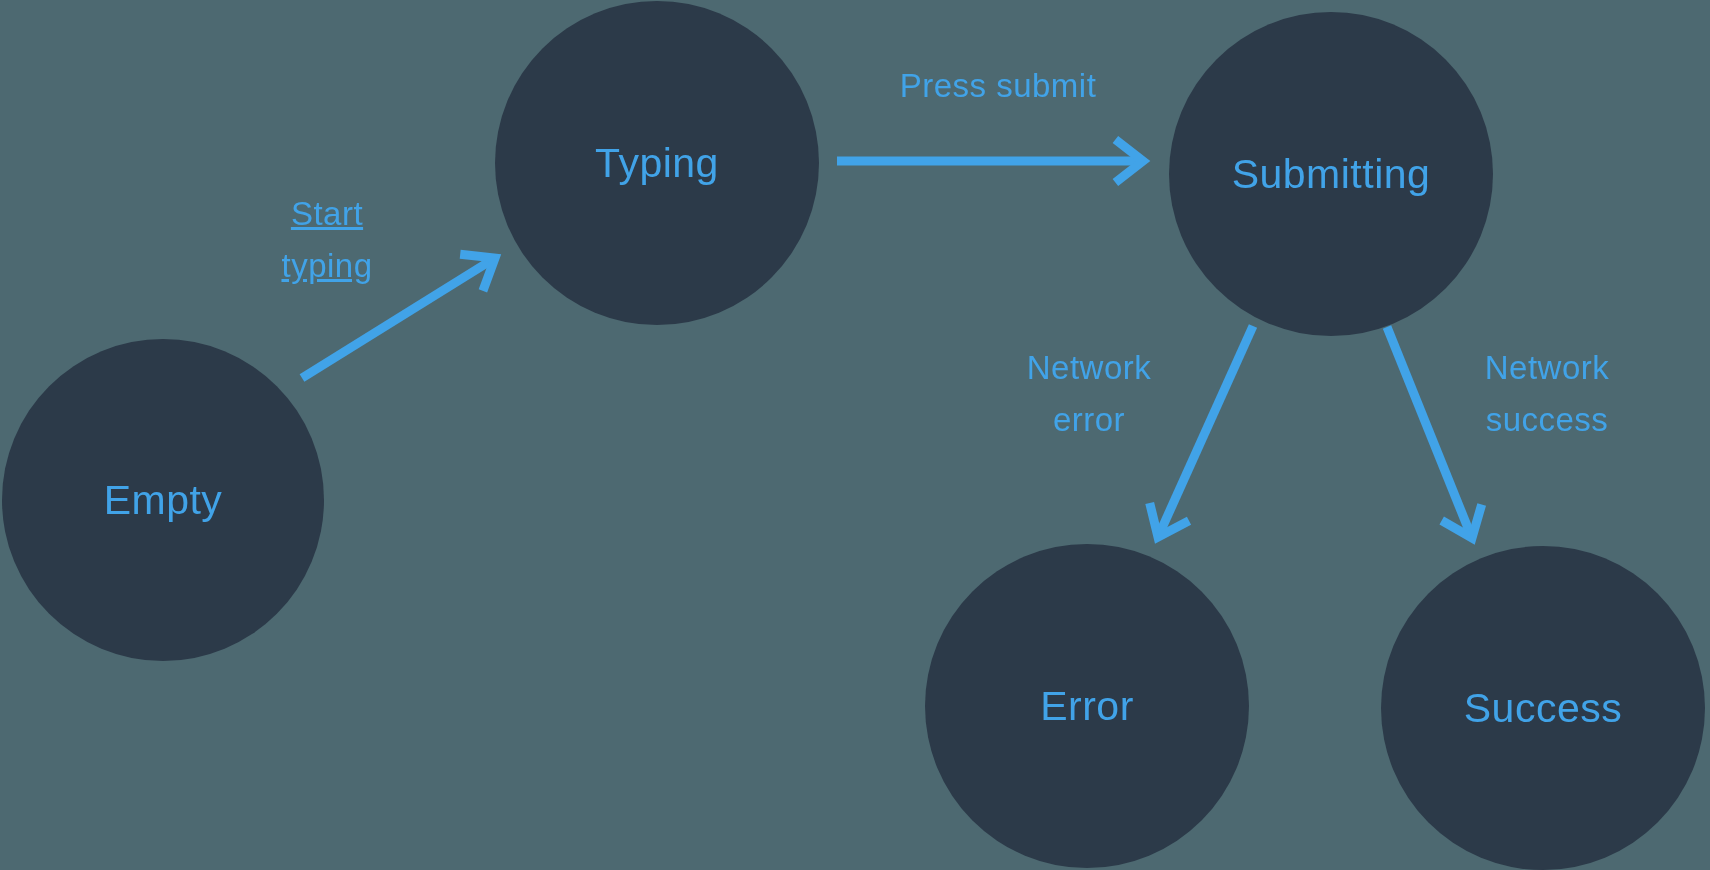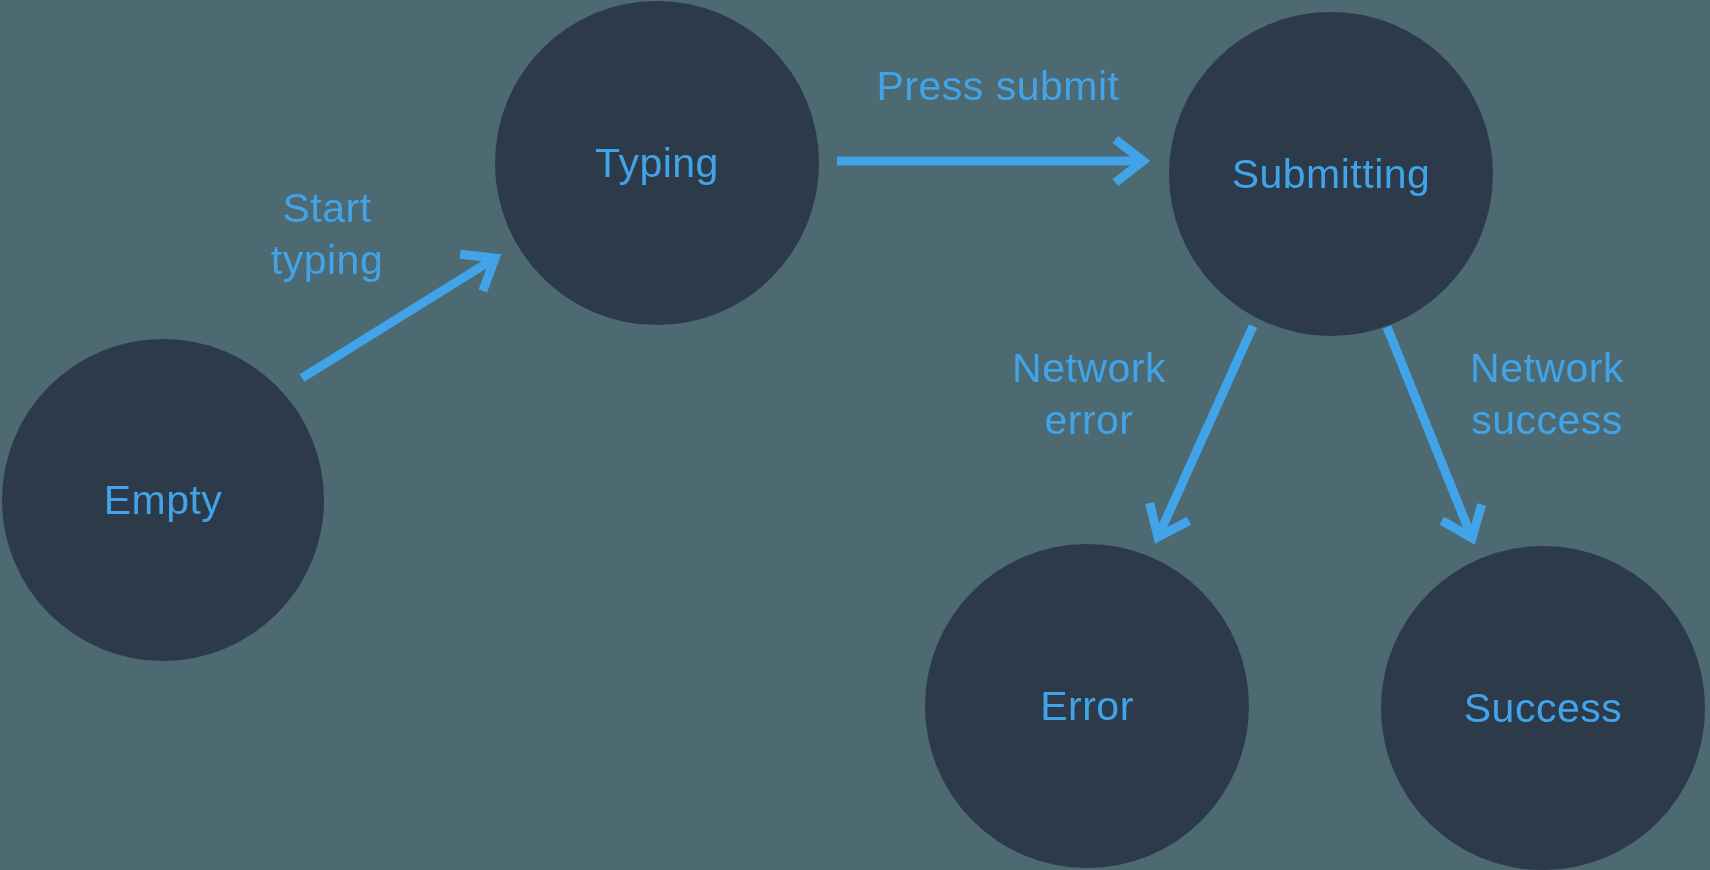--- a/index.html
+++ b/index.html
@@ -45,21 +45,21 @@
     color: var(--accent, #41A3E8);
     font-size: 41px;
     letter-spacing: 0.5px;
     white-space: nowrap;
   }
   .edge-label {
     position: absolute;
     transform: translateX(-50%);
     text-align: center;
     color: var(--accent, #41A3E8);
-    font-size: 41px;
+    font-size: 33px;
     line-height: 52px;
     letter-spacing: 0.5px;
     white-space: nowrap;
   }
   .edge-label span {
     display: block;
   }
 </style>
 </head>
 <body>
@@ -98,21 +98,21 @@
   </div>
 
   <div class="node" style="left:925px; top:544px; width:324px; height:324px;">
     <span class="node-label">Error</span>
   </div>
 
   <div class="node" style="left:1381px; top:546px; width:324px; height:324px;">
     <span class="node-label">Success</span>
   </div>
 
-  <div class="edge-label" style="left:327px; top:182px;">
+  <div class="edge-label" style="left:327px; top:188px;text-decoration:underline;">
     <span>Start</span>
     <span>typing</span>
   </div>
 
   <div class="edge-label" style="left:998px; top:60px;">
     <span>Press submit</span>
   </div>
 
   <div class="edge-label" style="left:1089px; top:342px;">
     <span>Network</span>

